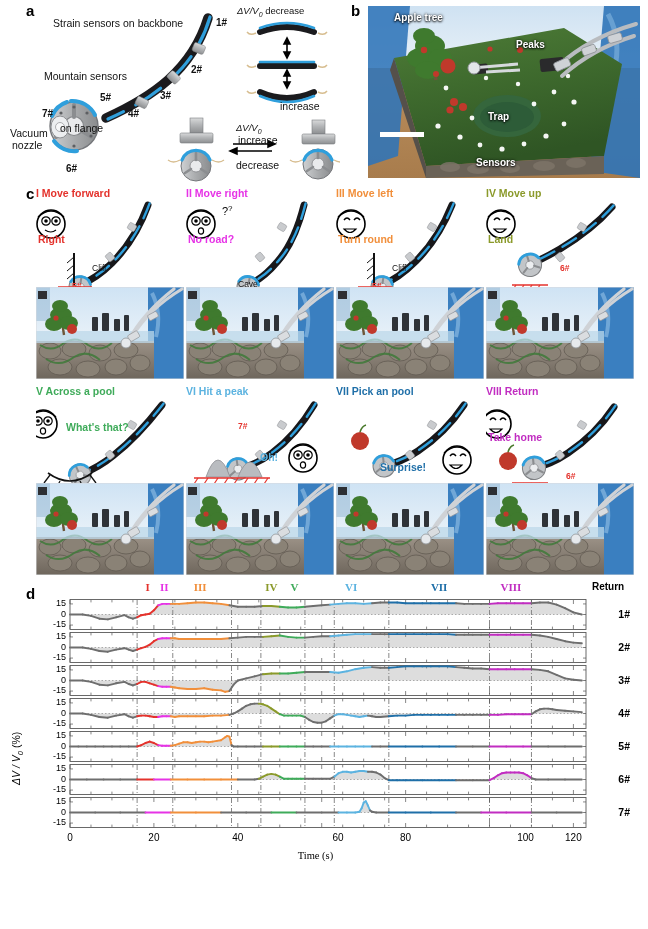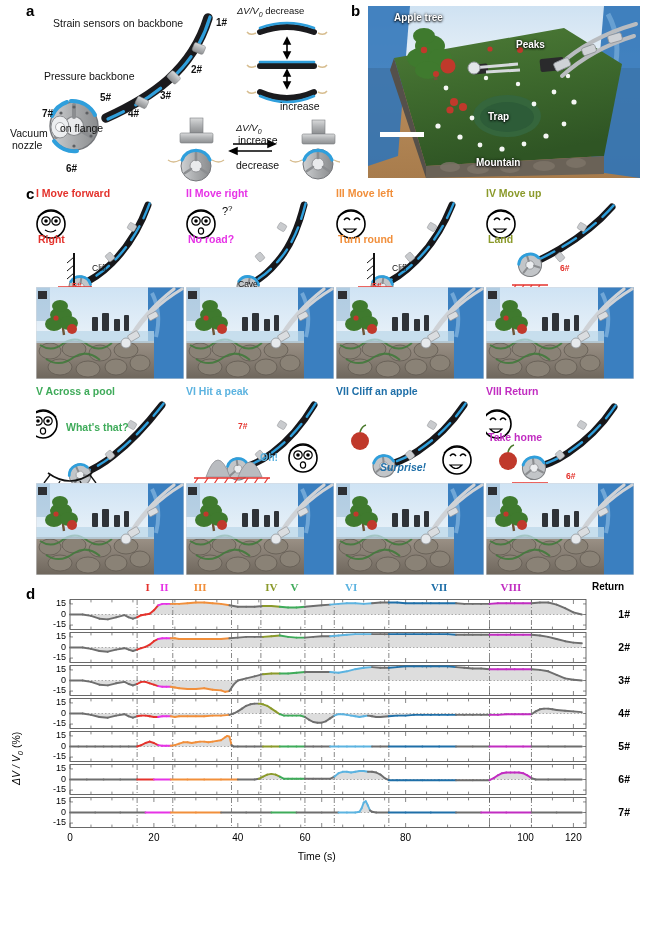--- a/index.html
+++ b/index.html
@@ -38,21 +38,21 @@
   .cphoto{position:absolute;width:148px;height:92px;overflow:hidden;
      background:linear-gradient(#cfe5f5 0%,#e5f0fa 30%,#bcd6ea 52%,#8fa7b6 60%,#7d6a58 100%);}
 
   
   #panel-d{position:absolute;left:0;top:575px;width:648px;height:290px;}
   .d-rownum{position:absolute;right:4px;font-size:10.5px;font-weight:bold;}
   .d-sensors{position:absolute;font-size:10px;font-weight:bold;}
   .d-roman{position:absolute;font-size:11px;font-weight:bold;font-family:"Liberation Serif",serif;}
   .d-ytick{position:absolute;right:2px;font-size:9px;text-align:right;}
   .d-xtick{position:absolute;font-size:10px;text-align:center;}
-  .d-xlab{position:absolute;font-size:10.5px;}
+  .d-xlab{position:absolute;font-size:10.5px;font-family:Liberation Serif, serif;}
   .d-ylab{position:absolute;font-size:10.5px;font-style:italic;
      transform:rotate(-90deg);transform-origin:left top;white-space:nowrap;}
 
   
   #caption{position:absolute;left:0;top:900px;width:648px;text-align:center;
      font-size:11.5px;font-family:"DejaVu Sans",sans-serif;color:#111;}
 </style>
 </head>
 <body>
 
@@ -180,21 +180,21 @@
 
     <div class="txt a-lab" style="left:53px;top:17px;">Strain sensors on backbone</div>
     <div class="txt a-num" style="left:216px;top:17px;">1#</div>
     <div class="txt a-num" style="left:191px;top:64px;">2#</div>
     <div class="txt a-num" style="left:160px;top:90px;">3#</div>
     <div class="txt a-num" style="left:128px;top:108px;">4#</div>
     <div class="txt a-num" style="left:100px;top:92px;">5#</div>
     <div class="txt a-num" style="left:66px;top:163px;">6#</div>
     <div class="txt a-num" style="left:42px;top:108px;">7#</div>
 
-    <div class="txt a-lab" style="left:44px;top:70px;">Pressure backbone</div>
+    <div class="txt a-lab" style="left:44px;top:70px;">Mountain sensors</div>
     <div class="txt a-lab" style="left:60px;top:82px;margin-top:40px;">on flange</div>
     <div class="txt a-lab" style="left:10px;top:127px;">Vacuum</div>
     <div class="txt a-lab" style="left:12px;top:139px;">nozzle</div>
 
     <div class="txt a-form" style="left:237px;top:5px;">
       <i>ΔV/V</i><span class="a-sub">0</span>
       <span style="font-style:normal;">decrease</span>
     </div>
     <div class="txt a-lab" style="left:280px;top:100px;">increase</div>
 
@@ -305,21 +305,21 @@
         <g stroke="#d6d9dd" stroke-width="3" fill="none">
           <path d="M104,62 L150,58"></path>
             <path d="M118,66 L152,64"></path>
         </g>
         <circle cx="106" cy="62" r="6" fill="#e3e6e9" stroke="#9a9ea3" stroke-width="1"></circle>
       </svg>
     </div>
     <div class="b-lab" style="left:26px;top:6px;">Apple tree</div>
     <div class="b-lab" style="left:148px;top:33px;">Peaks</div>
     <div class="b-lab" style="left:120px;top:105px;">Trap</div>
-    <div class="b-lab" style="left:108px;top:151px;">Mountain</div>
+    <div class="b-lab" style="left:108px;top:151px;">Sensors</div>
     <div class="scalebar"></div>
   </div>
 
   <div id="panel-c">
     <div class="pl" style="left:26px;top:0px;">c</div>
     <div id="c-cells">
         <div class="c-cell" style="left: 36px; top: 2px;">
           <div class="c-title" style="position:absolute;left:0;top:0;color:#e4322c;"><span>I</span> <span>Move forward</span></div>
           <svg width="148" height="100" style="position:absolute;left:0;top:14px;">
             <g transform="translate(14,22)">
@@ -941,21 +941,21 @@
       <g fill="#dadde0" stroke="#96999d" stroke-width="0.7">
         <rect x="92" y="46" width="11" height="7" rx="1.5" transform="rotate(-30 97 49)"></rect>
         <rect x="112" y="26" width="10" height="6" rx="1.5" transform="rotate(-28 117 29)"></rect>
       </g>
       <circle cx="90" cy="56" r="5" fill="#e6e9ec" stroke="#9a9ea3" stroke-width="0.9"></circle>
       <rect x="0" y="0" width="148" height="92" fill="none" stroke="#d7dadd" stroke-width="1"></rect>
     </svg>
           </div>
         </div>
         <div class="c-cell" style="left: 336px; top: 200px;">
-          <div class="c-title" style="position:absolute;left:0;top:0;color:#1f6fa8;"><span>VII</span> <span>Cliff an apple</span></div>
+          <div class="c-title" style="position:absolute;left:0;top:0;color:#1f6fa8;"><span>VII</span> <span>Pick an pool</span></div>
           <svg width="148" height="100" style="position:absolute;left:0;top:14px;">
             <g transform="translate(120,60)">
               <g>
                 <circle cx="1" cy="1" r="14" fill="#fff" stroke="#000" stroke-width="1.6"></circle>
                 <path d="M-12,-6 q13,-12 26,0" stroke="#000" stroke-width="1.4" fill="none"></path>
                 <path d="M-6,-3 q3,-4 6,0" stroke="#000" stroke-width="1.4" fill="none"></path>
                 <path d="M4,-3 q3,-4 6,0" stroke="#000" stroke-width="1.4" fill="none"></path>
                 <path d="M-6,6 q6,7 12,0 z" fill="#fff" stroke="#000" stroke-width="1.2"></path>
               </g>
             </g>
@@ -973,21 +973,21 @@
                 <line x1="3.5" y1="2" x2="8" y2="5"></line>
                 <line x1="-3.5" y1="2" x2="-8" y2="5"></line>
               </g>
               <path d="M-10,-4 A 11,11 0 0 1 10,-4" stroke="#2f9fdc" stroke-width="2.8" fill="none" stroke-linecap="round"></path>
             </g>
             <g transform="translate(24,42)">
               <circle cx="0" cy="0" r="9" fill="#c0392b"></circle>
               <path d="M0,-9 q2,-6 6,-7" stroke="#4a7a2c" stroke-width="1.6" fill="none"></path>
             </g>
           </svg>
-          <div class="c-speech" style="position:absolute;left:44px;top:76px;color:#1f6fa8;font-style:italic;">Surprise!</div>
+          <div class="c-speech" style="position:absolute;left:44px;top:76px;color:#1f6fa8;">Surprise!</div>
           <div class="cphoto" style="left:0;top:98px;">
     <svg width="148" height="92" style="position:absolute;left:0;top:0;">
       <defs>
         <linearGradient id="pg6" x1="0" y1="0" x2="0" y2="1">
           <stop offset="0%" stop-color="#cfe3f4"></stop>
                   <stop offset="55%" stop-color="#e8f1f8"></stop>
           <stop offset="100%" stop-color="#bcd4e7"></stop>
         </linearGradient>
         <linearGradient id="rk6" x1="0" y1="0" x2="0" y2="1">
           <stop offset="0%" stop-color="#9c9287"></stop>
@@ -2148,21 +2148,21 @@
           <div class="d-ytick" style="left: 36px; width: 30px; top: -1.06818px;">15</div>
           <div class="d-ytick" style="left: 36px; width: 30px; top: 9.5px;">0</div>
           <div class="d-ytick" style="left: 36px; width: 30px; top: 20.0682px;">-15</div>
           <div class="d-rownum" style="top: 8.5px; right: 18px;">7#</div>
         </div>
       </div>
     <div id="d-xticks">
         <div class="d-xtick" style="left: 55px; top: 257px; width: 30px;">0</div>
         <div class="d-xtick" style="left: 138.902px; top: 257px; width: 30px;">20</div>
         <div class="d-xtick" style="left: 222.805px; top: 257px; width: 30px;">40</div>
-        <div class="d-xtick" style="left: 290px; top: 257px; width: 30px;">60</div>
+        <div class="d-xtick" style="left: 323px; top: 257px; width: 30px;">60</div>
         <div class="d-xtick" style="left: 390.61px; top: 257px; width: 30px;">80</div>
         <div class="d-xtick" style="left: 474.512px; top: 257px; width: 30px; margin-left: 36px;">100</div>
         <div class="d-xtick" style="left: 558.415px; top: 257px; width: 30px;">120</div>
       </div>
     <div class="d-xlab" style="left: 297.707px; top: 275px;">Time (s)</div>
   </div>
 
 </div>
 
 </body></html>

